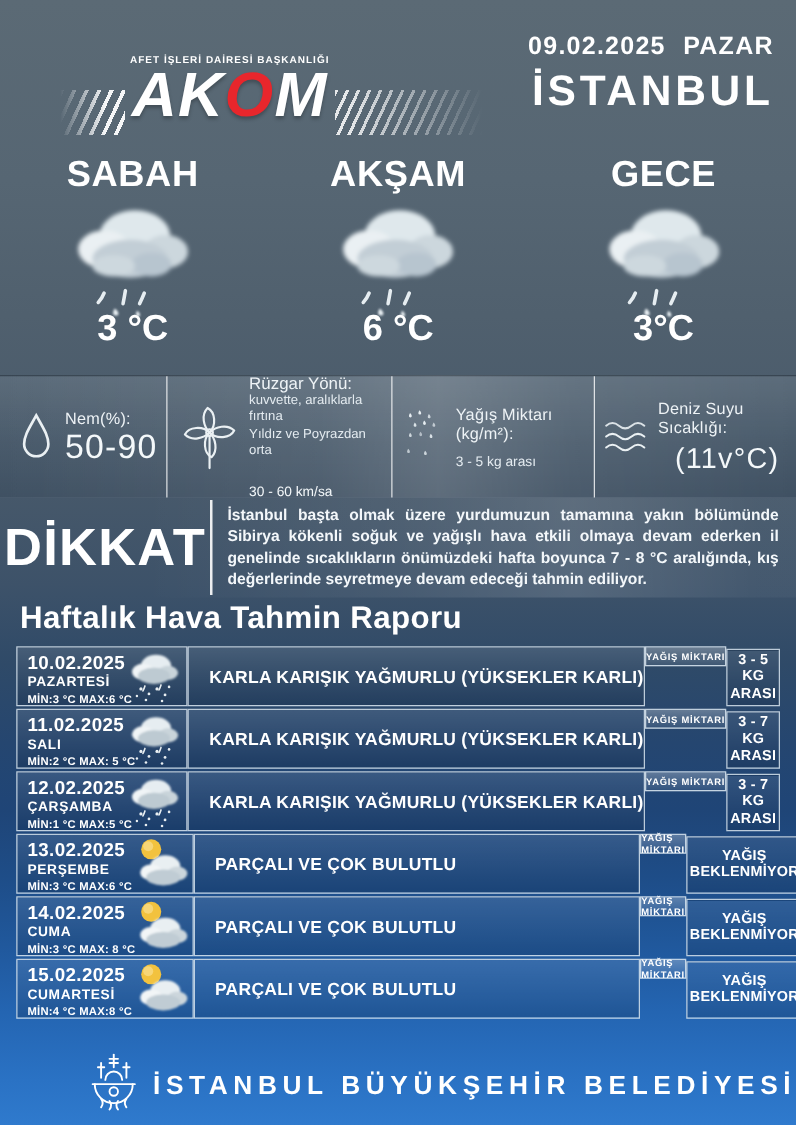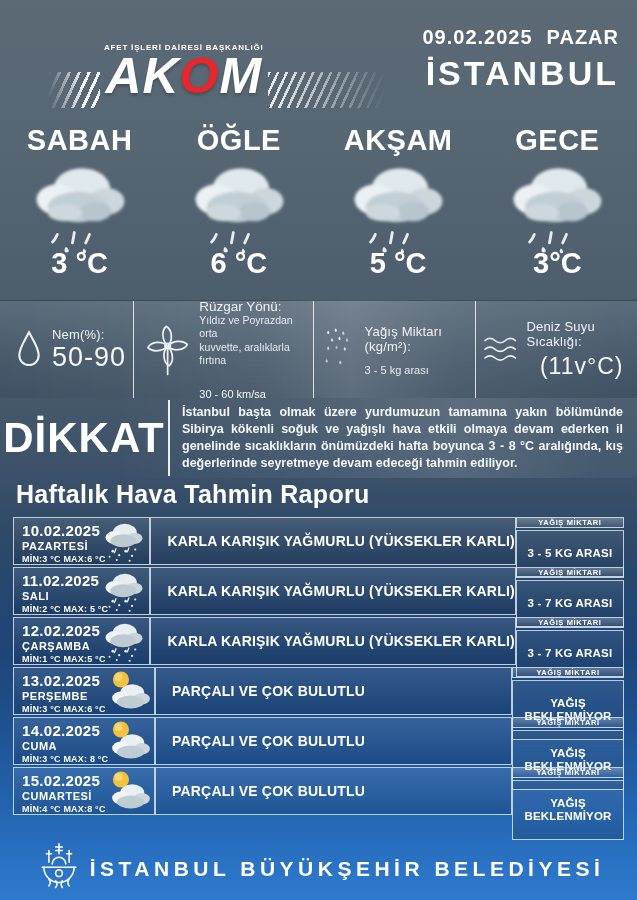--- a/index.html
+++ b/index.html
@@ -76,31 +76,31 @@
   .wrow{position:relative; display:flex; height:48px; margin-bottom:2px;justify-content:space-between;}
   .cell{box-sizing:border-box; border:1.5px solid rgba(215,228,238,.85);
     background:linear-gradient(180deg, rgba(255,255,255,.10), rgba(10,25,45,.22));}
   .cell-info{position:relative; width:142px; padding:4px 0 0 8px;}
   .r-date{font-size:15px; font-weight:bold; letter-spacing:.3px;}
   .r-day{font-size:11px; font-weight:bold; letter-spacing:.5px; margin-top:1px;}
   .r-minmax{font-size:9px; font-weight:bold; margin-top:2px; letter-spacing:.2px;}
   .row-icon{position:absolute; top:1px; right:0px; width:50px; height:45px;}
   .cell-cond{flex:1; margin-left:0; display:flex; align-items:center; padding-left:16px;
     font-size:14px; font-weight:bold; letter-spacing:.2px; white-space:nowrap;}
-  .cell-amt{width:112px; margin-left:0; display:flex; flex-direction:column; border:none; background:none;}
+  .cell-amt{width:112px; margin-left:0; display:flex; flex-direction:row; border:none; background:none;}
   .amt-hdr{box-sizing:border-box; height:16px; border:1.5px solid rgba(215,228,238,.85);
     background:linear-gradient(180deg, rgba(255,255,255,.28), rgba(255,255,255,.08));
     font-size:7.5px; font-weight:bold; letter-spacing:.6px; display:flex; align-items:center; justify-content:center;}
   .amt-val{box-sizing:border-box; flex:1; margin-top:2px; border:1.5px solid rgba(215,228,238,.85);
     background:linear-gradient(180deg, rgba(255,255,255,.08), rgba(10,25,45,.20));
     font-size:11.5px; font-weight:bold; letter-spacing:.2px; line-height:1.15;
     display:flex; align-items:center; justify-content:center; text-align:center; padding:16px 2px;}
 
   
-  .foot{position:absolute; top:838px; left:0; width:637px; height:62px; display:flex; align-items:center; justify-content:center; gap:5px;}
+  .foot{position:absolute; top:838px; left:0; width:637px; height:62px; display:flex; align-items:center; justify-content:flex-end; gap:5px;}
   .ibb-logo{width:52px; height:54px;}
   .muni{font-size:21px; font-weight:bold; letter-spacing:4.5px; white-space:nowrap;}
 </style>
 </head>
 <body>
 
 <div class="canvas">
 
   <svg class="defs" xmlns="http://www.w3.org/2000/svg" aria-hidden="true">
     <defs>
@@ -242,32 +242,25 @@
 
   <section class="periods">
     <div class="period">
       <div class="p-label">SABAH</div>
       <svg class="p-icon">
           <use href="#sym-rain-cloud"></use>
         </svg>
       <div class="p-temp">3 °C</div>
     </div>
     <div class="period">
-      <div class="p-label">ÖĞLE</div>
-      <svg class="p-icon">
-          <use href="#sym-rain-cloud"></use>
-        </svg>
-      <div class="p-temp">6 °C</div>
-    </div>
-    <div class="period">
       <div class="p-label">AKŞAM</div>
       <svg class="p-icon">
           <use href="#sym-rain-cloud"></use>
         </svg>
-      <div class="p-temp">5 °C</div>
+      <div class="p-temp">6 °C</div>
     </div>
     <div class="period">
       <div class="p-label">GECE</div>
       <svg class="p-icon">
           <use href="#sym-rain-cloud"></use>
         </svg>
       <div class="p-temp">3°C</div>
     </div>
   </section>
 
@@ -280,22 +273,22 @@
         <div class="m-label">Nem(%):</div>
         <div class="m-big">50-90</div>
       </div>
     </div>
     <div class="metric m2">
       <svg width="50" height="60">
           <use href="#sym-pinwheel"></use>
         </svg>
       <div class="m-col">
         <div class="m-label-sm">Rüzgar Yönü:</div>
+        <div class="m-desc">kuvvette, aralıklarla fırtına</div>
         <div class="m-desc">Yıldız ve Poyrazdan orta</div>
-        <div class="m-desc">kuvvette, aralıklarla fırtına</div>
         <div class="m-mid">30 - 60 km/sa</div>
       </div>
     </div>
     <div class="metric m3">
       <svg width="40" height="58">
           <use href="#sym-rain-group"></use>
         </svg>
       <div class="m-col">
         <div class="m-label">Yağış Miktarı (kg/m²):</div>
         <div class="m-small">3 - 5 kg arası</div>
@@ -308,21 +301,21 @@
       <div class="m-col">
         <div class="m-label">Deniz Suyu Sıcaklığı:</div>
         <div class="m-sea-val">(11v°C)</div>
       </div>
     </div>
   </section>
 
   <section class="warning">
     <div class="w-title">DİKKAT</div>
     <div class="w-div"></div>
-    <p class="w-text">İstanbul başta olmak üzere yurdumuzun tamamına yakın bölümünde Sibirya kökenli soğuk ve yağışlı hava etkili olmaya devam ederken il genelinde sıcaklıkların önümüzdeki hafta boyunca 3 - 8 °C aralığında, kış değerlerinde seyretmeye devam edeceği tahmin ediliyor.</p>
+    <p class="w-text">İstanbul başta olmak üzere yurdumuzun tamamına yakın bölümünde Sibirya kökenli soğuk ve yağışlı hava etkili olmaya devam ederken il genelinde sıcaklıkların önümüzdeki hafta boyunca 7 - 8 °C aralığında, kış değerlerinde seyretmeye devam edeceği tahmin ediliyor.</p>
   </section>
 
   <h2 class="weekly-title">Haftalık Hava Tahmin Raporu</h2>
 
   <section class="wtable">
 
     <div class="wrow">
       <div class="cell cell-info">
         <div class="r-date">10.02.2025</div>
         <div class="r-day">PAZARTESİ</div>

